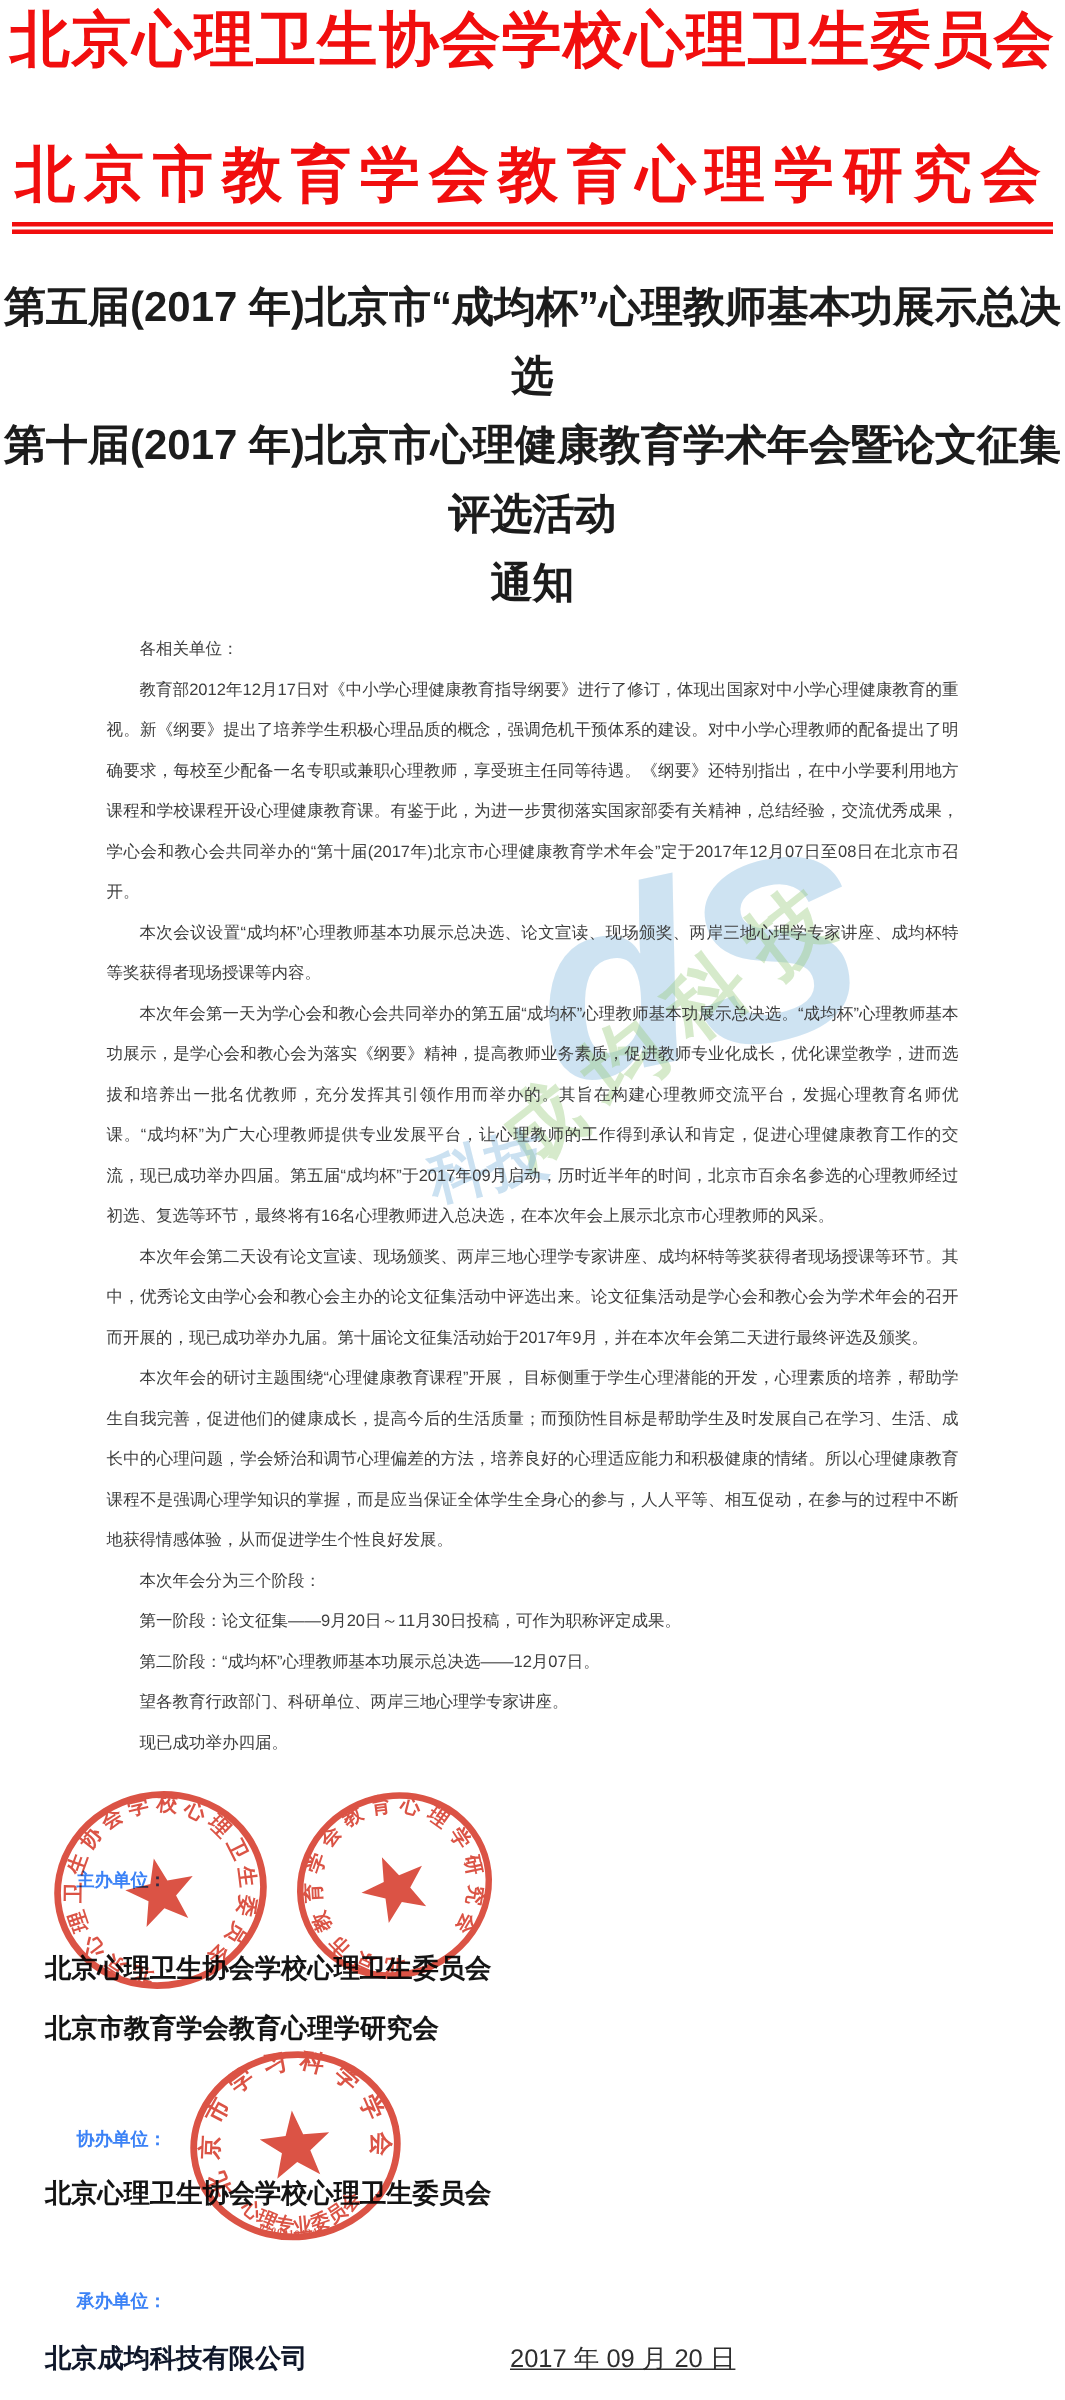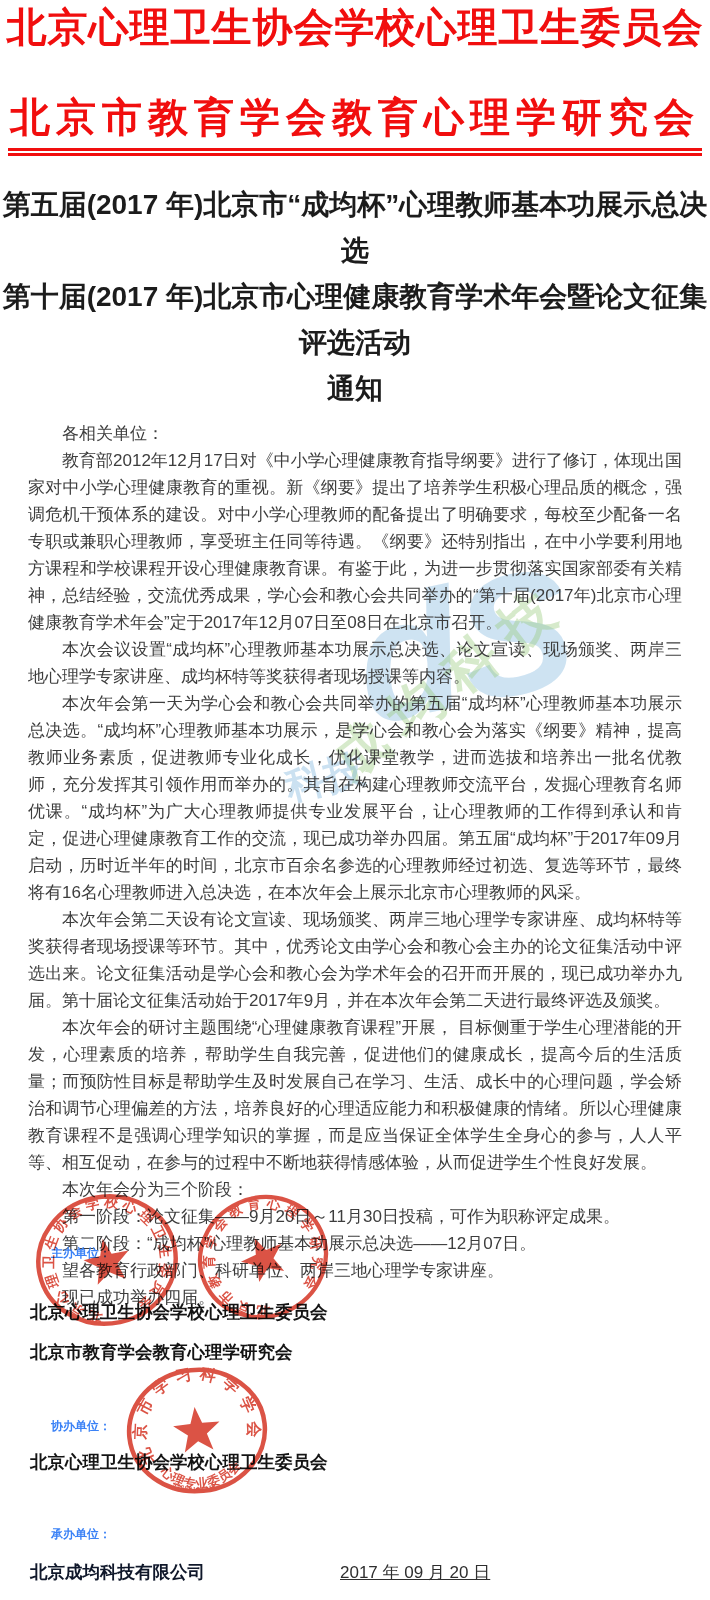--- a/index.html
+++ b/index.html
@@ -22,21 +22,21 @@
   .red-rule{
     margin:9px 8px 0 8px;
     border-top:3px solid #f10e0e;
     border-bottom:3px solid #f10e0e;
     height:2px;background:#ffffff;
   }
   
   .doc-title{margin-top:26px;text-align:center;color:#1c1c1c;}
   .title-line{font-size:28px;font-weight:bold;line-height:46px;}
   
-  .body-text{padding:0 28px;margin-top:8px;font-size:17px;line-height:27px;text-align:justify;}
+  .body-text{padding:0 71px;margin-top:8px;font-size:11px;line-height:27px;text-align:justify;}
   .salutation{margin:0;}
   .body-text p{margin:0;text-indent:2em;}
   .stage-line{margin:0;text-indent:2em;}
   .closing-line{margin:0;text-indent:0;}
   
   .watermark{position:absolute;left:295px;top:550px;width:400px;height:320px;pointer-events:none;z-index:0;}
   .wm-letters{
     position:absolute;left:60px;top:10px;
     font-size:170px;font-weight:bold;font-style:italic;line-height:1;
     color:rgba(110,172,216,0.34);transform:rotate(-12deg);

